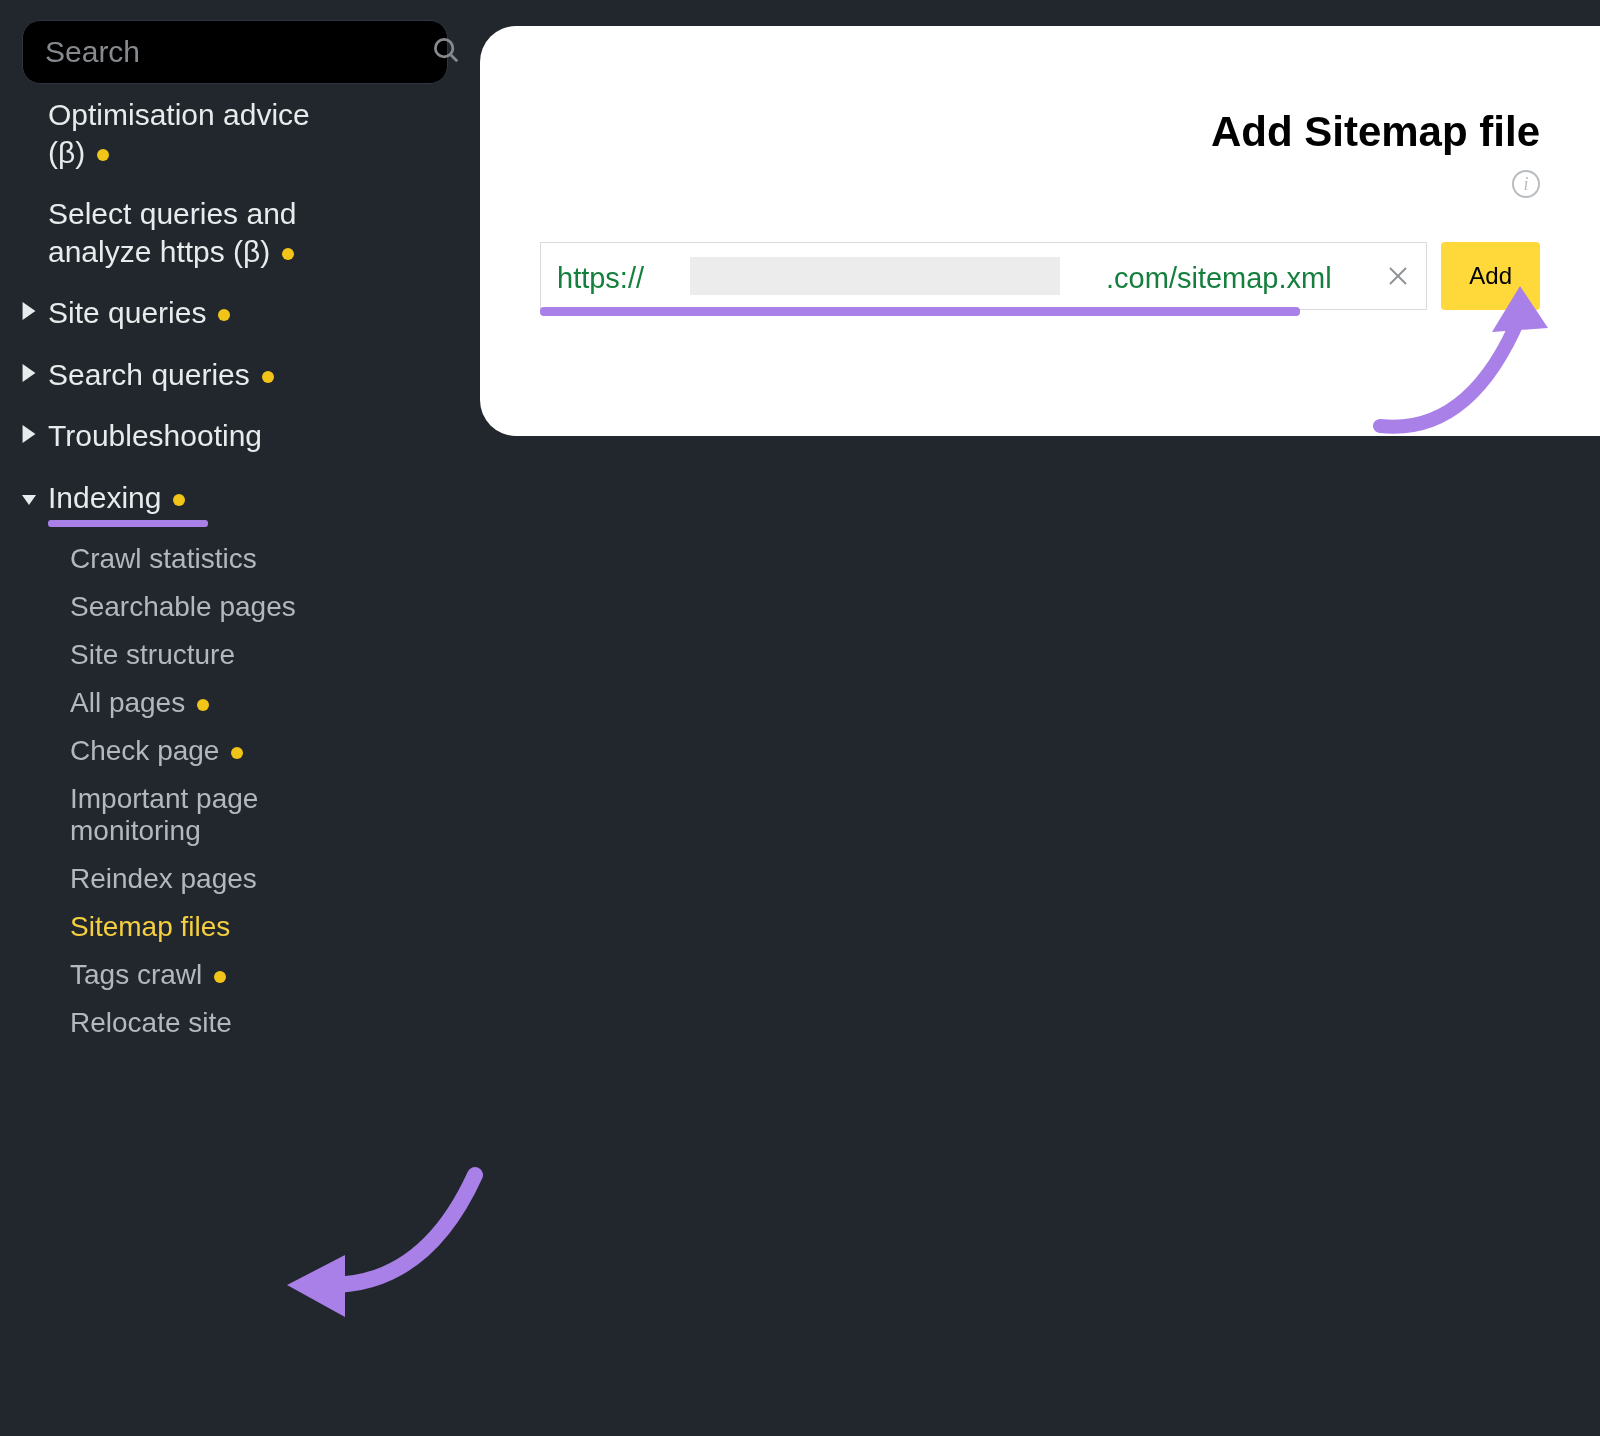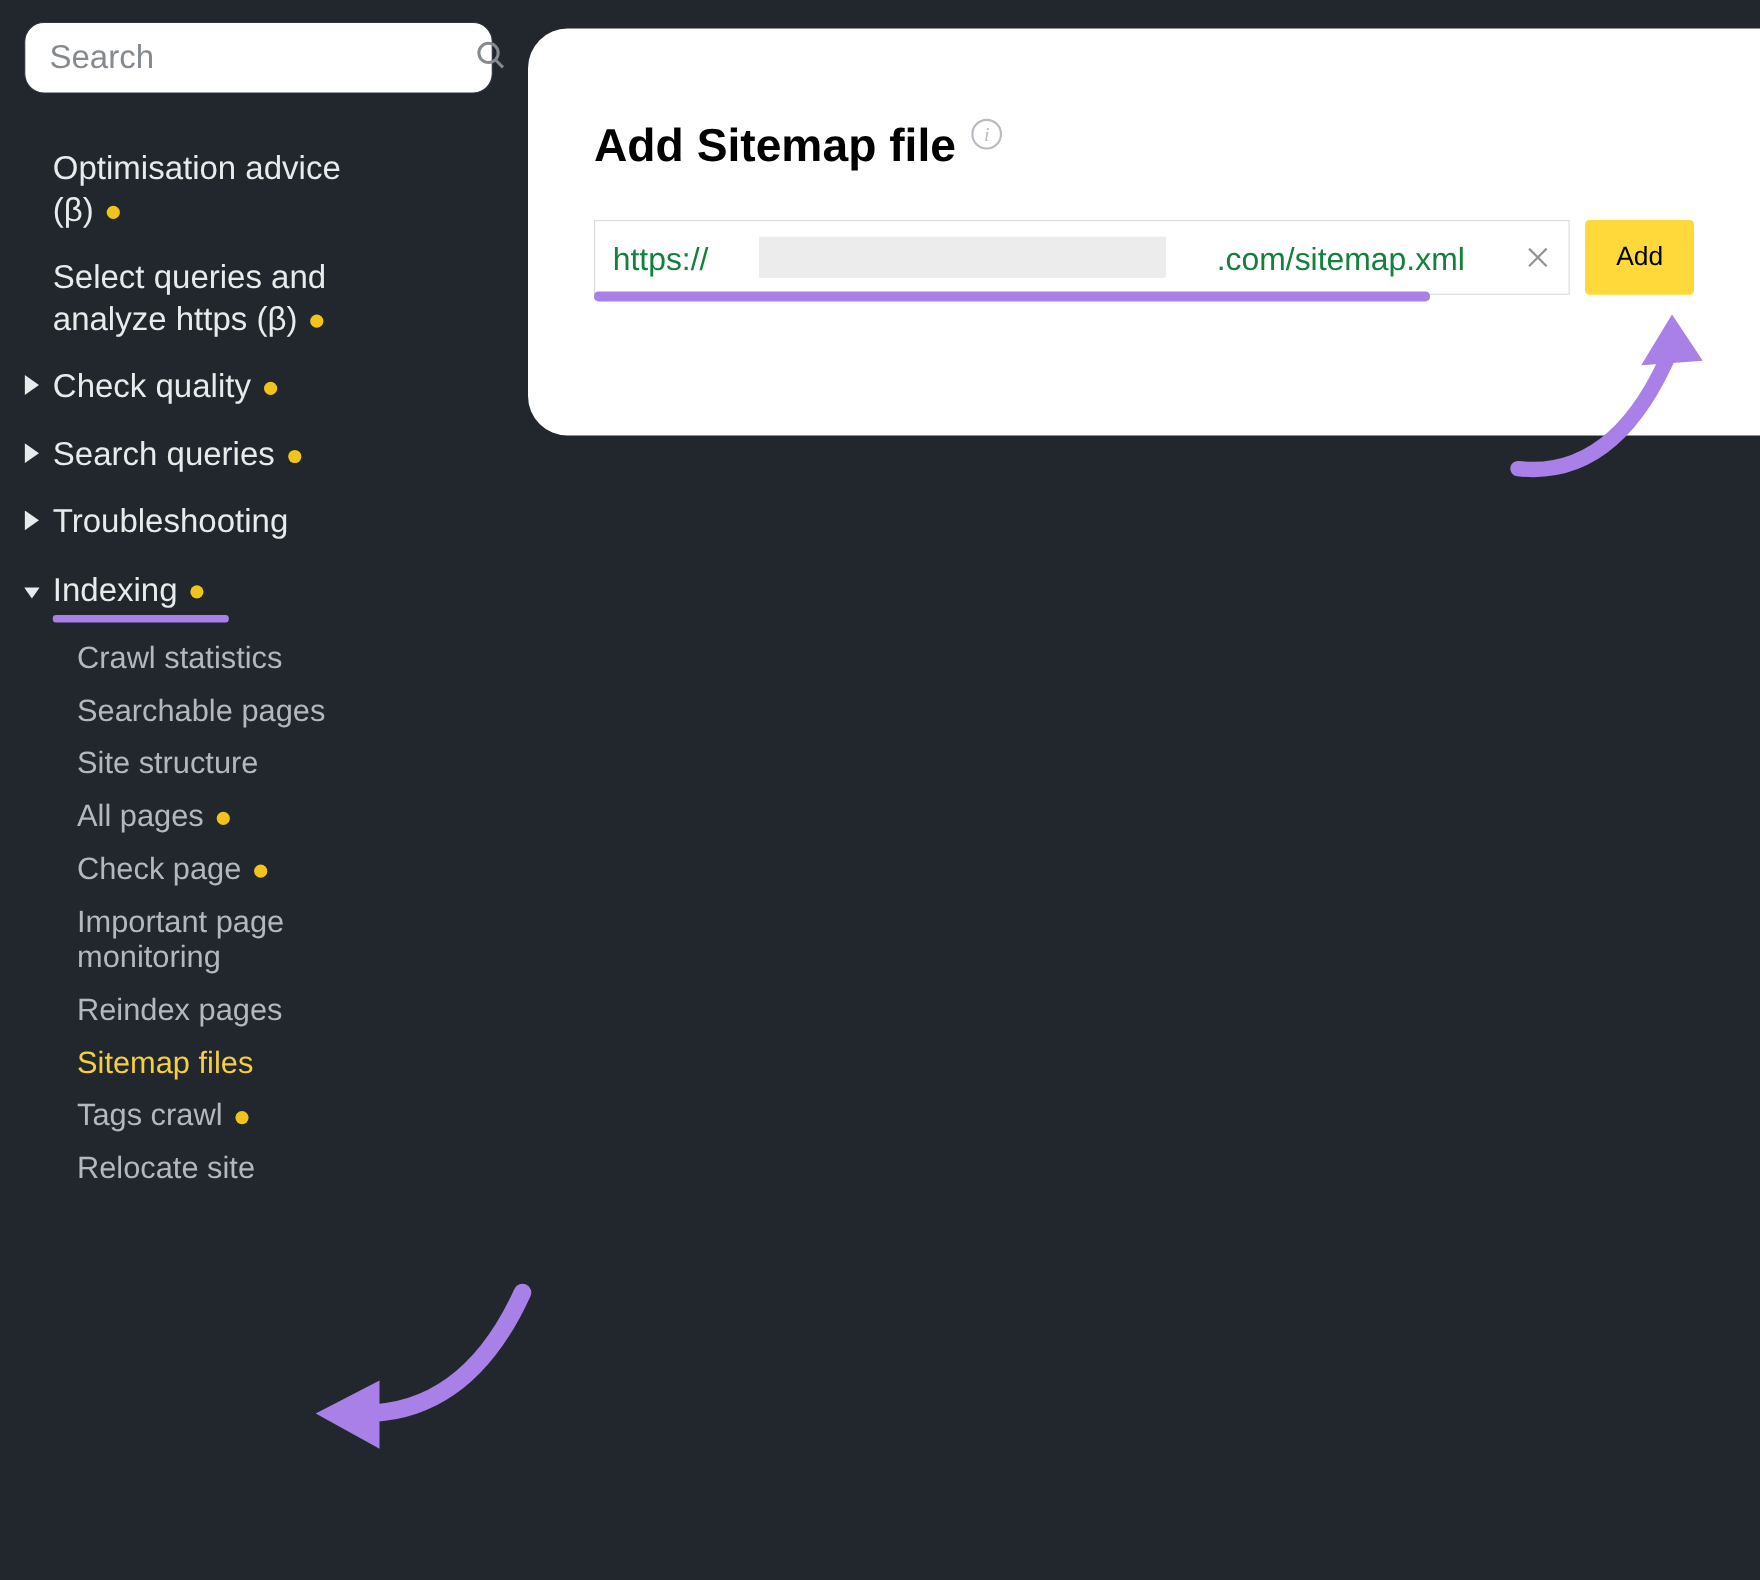--- a/index.html
+++ b/index.html
@@ -17,25 +17,24 @@
     height: 100%;
   }
   .sidebar {
     width: 470px;
     padding: 20px 22px 0 22px;
     color: #e6ecec;
   }
   .search-box {
     display: flex;
     align-items: center;
-    background: #ffffff;
+    background: #000000;
     border: 1px solid #2f353d;
     border-radius: 18px;
     padding: 14px 22px;
-    margin-bottom: 38px;
   }
   .search-input {
     flex: 1;
     background: transparent;
     border: none;
     outline: none;
     color: #858a8f;
     font-size: 30px;
   }
   .search-input::placeholder { color: #858a8f; }
@@ -93,21 +92,21 @@
     position: relative;
   }
   .card {
     background: #fff;
     border-radius: 36px 0 0 36px;
     padding: 82px 60px 120px 60px;
     width: 100%;
     min-height: 370px;
     position: relative;
   }
-  .card-title-row { display: flex; align-items: flex-start; gap: 14px; margin-bottom: 44px;}
+  .card-title-row { display: flex; align-items: flex-end; gap: 14px; margin-bottom: 44px; flex-direction: column;}
   .card-title {
     font-size: 42px;
     font-weight: 700;
     color: #000;
   }
   .info-icon {
     display: inline-flex;
     align-items: center;
     justify-content: center;
     width: 28px; height: 28px;
@@ -207,21 +206,21 @@
       </li>
       <li class="nav-item top" style="max-width:360px;">
         <span class="label-wrap"><span>Select queries and analyze https (β)</span><span class="dot"></span></span>
       </li>
       <li class="nav-item top">
         <span class="chev">
           <svg viewBox="0 0 10 14">
               <polygon points="0,0 10,7 0,14" fill="#e6ecec"></polygon>
             </svg>
         </span>
-        <span class="label-wrap"><span>Check quality</span><span class="dot"></span></span>
+        <span class="label-wrap"><span>Site queries</span><span class="dot"></span></span>
       </li>
       <li class="nav-item top">
         <span class="chev">
           <svg viewBox="0 0 10 14">
               <polygon points="0,0 10,7 0,14" fill="#e6ecec"></polygon>
             </svg>
         </span>
         <span class="label-wrap"><span>Search queries</span><span class="dot"></span></span>
       </li>
       <li class="nav-item top">

